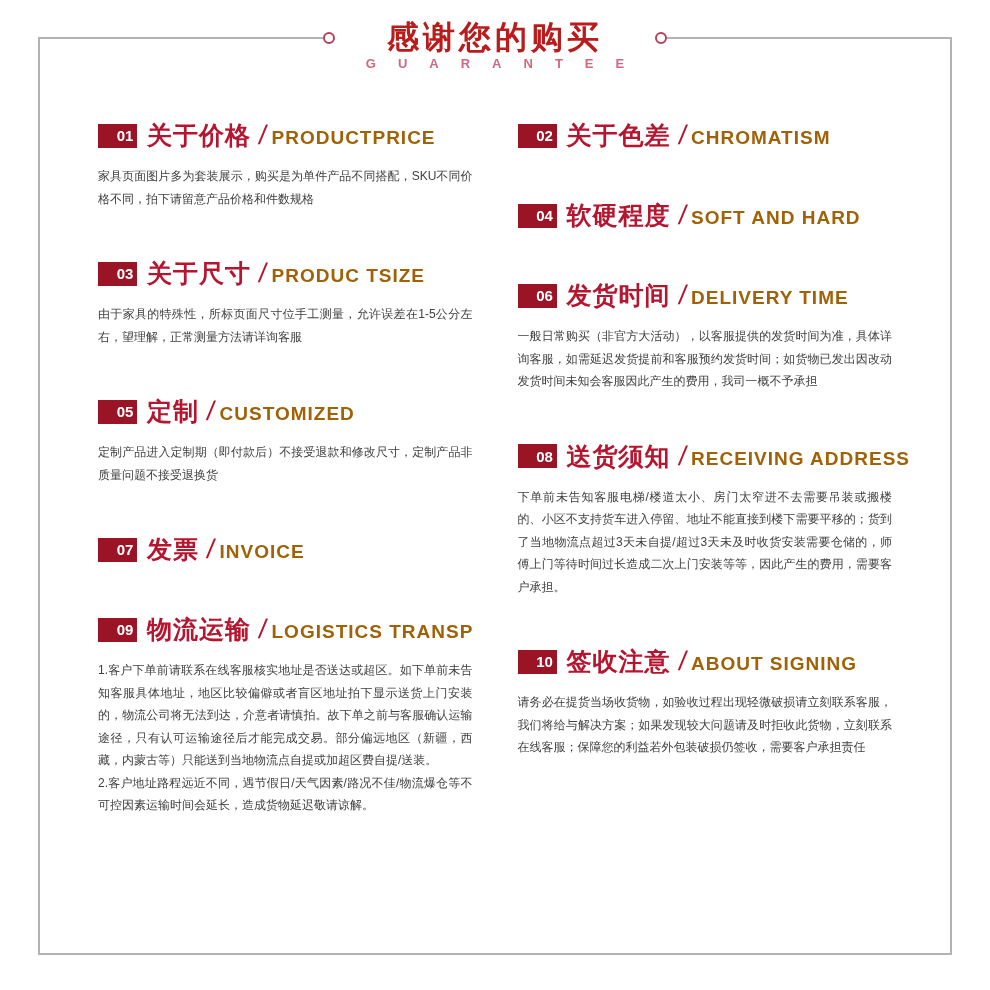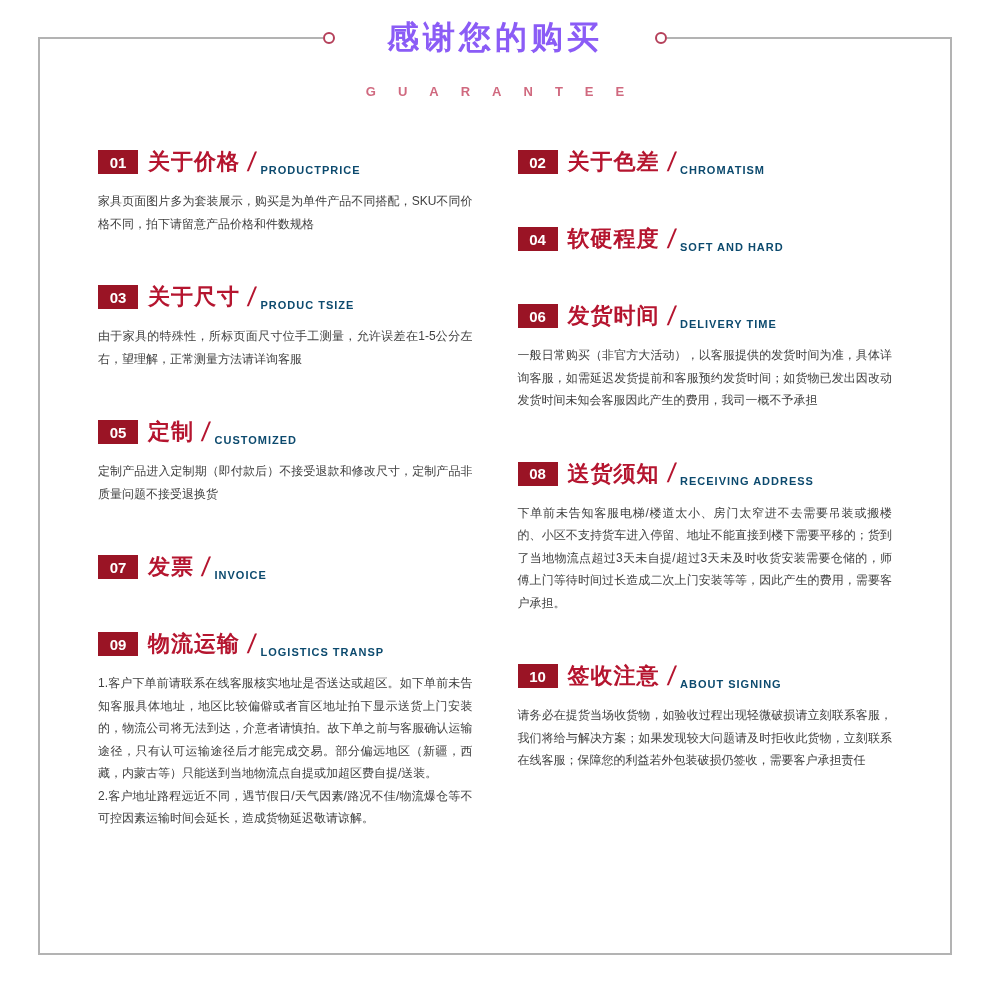--- a/index.html
+++ b/index.html
@@ -16,48 +16,48 @@
   .header-row{
     position:absolute;left:-2px;right:-2px;top:-21px;height:42px;
     display:flex;align-items:center;
   }
   .h-line{flex:1 1 0;height:2px;background:#b3b3b3;}
   .h-dot{
     width:8px;height:8px;border:2px solid #b5405a;border-radius:50%;
     background:#fff;flex:0 0 auto;
   }
   .page-title{
-    font-size:32px;font-weight:bold;color:#8b5cf6;letter-spacing:4px;
+    font-size:32px;font-weight:bold;color:#b91c1c;letter-spacing:4px;
     margin:0 52px;white-space:nowrap;
   }
   .subtitle{
-    margin-top:46px;text-align:center;font-size:13px;color:#d0697f;
+    margin-top:18px;text-align:center;font-size:13px;color:#d0697f;
     letter-spacing:22px;text-indent:22px;font-weight:bold;
   }
   .columns{
     display:flex;gap:45px;padding:0 58px;margin-top:48px;
   }
   .col{flex:1 1 0;min-width:0;}
   .section{margin-bottom:47px;}
   .sec-head{display:flex;align-items:center;margin-bottom:13px;}
   .badge{
-    width:40px;height:24px;background:#9a1425;color:#ffffff;
+    width:24px;height:24px;background:#9a1425;color:#ffffff;
     font-size:15px;font-weight:bold;display:flex;align-items:center;
-    justify-content:center;flex:0 0 auto;
+    justify-content:center;flex:0 0 auto;padding-left:15px;
   }
   .sec-title{
-    font-size:22px;font-weight:bold;color:#b5152f;margin-left:10px;
+    font-size:25px;font-weight:bold;color:#b5152f;margin-left:10px;
     white-space:nowrap;letter-spacing:1px;
   }
   .sec-slash{
     font-size:27px;color:#b5152f;font-weight:400;margin:0 5px 0 8px;
     transform:skewX(-8deg);line-height:1;
   }
   .sec-caption{
-    font-size:11px;color:#0c4a6e;letter-spacing:1px;margin-top:15px;
+    font-size:19px;color:#a16207;letter-spacing:1px;margin-top:5px;
     white-space:nowrap;font-weight:bold;
   }
   .sec-body{
     font-size:12px;line-height:22.5px;color:#404040;
     white-space:pre-line;word-break:break-all;text-align:justify;
   }
 </style>
 </head>
 <body>
 

